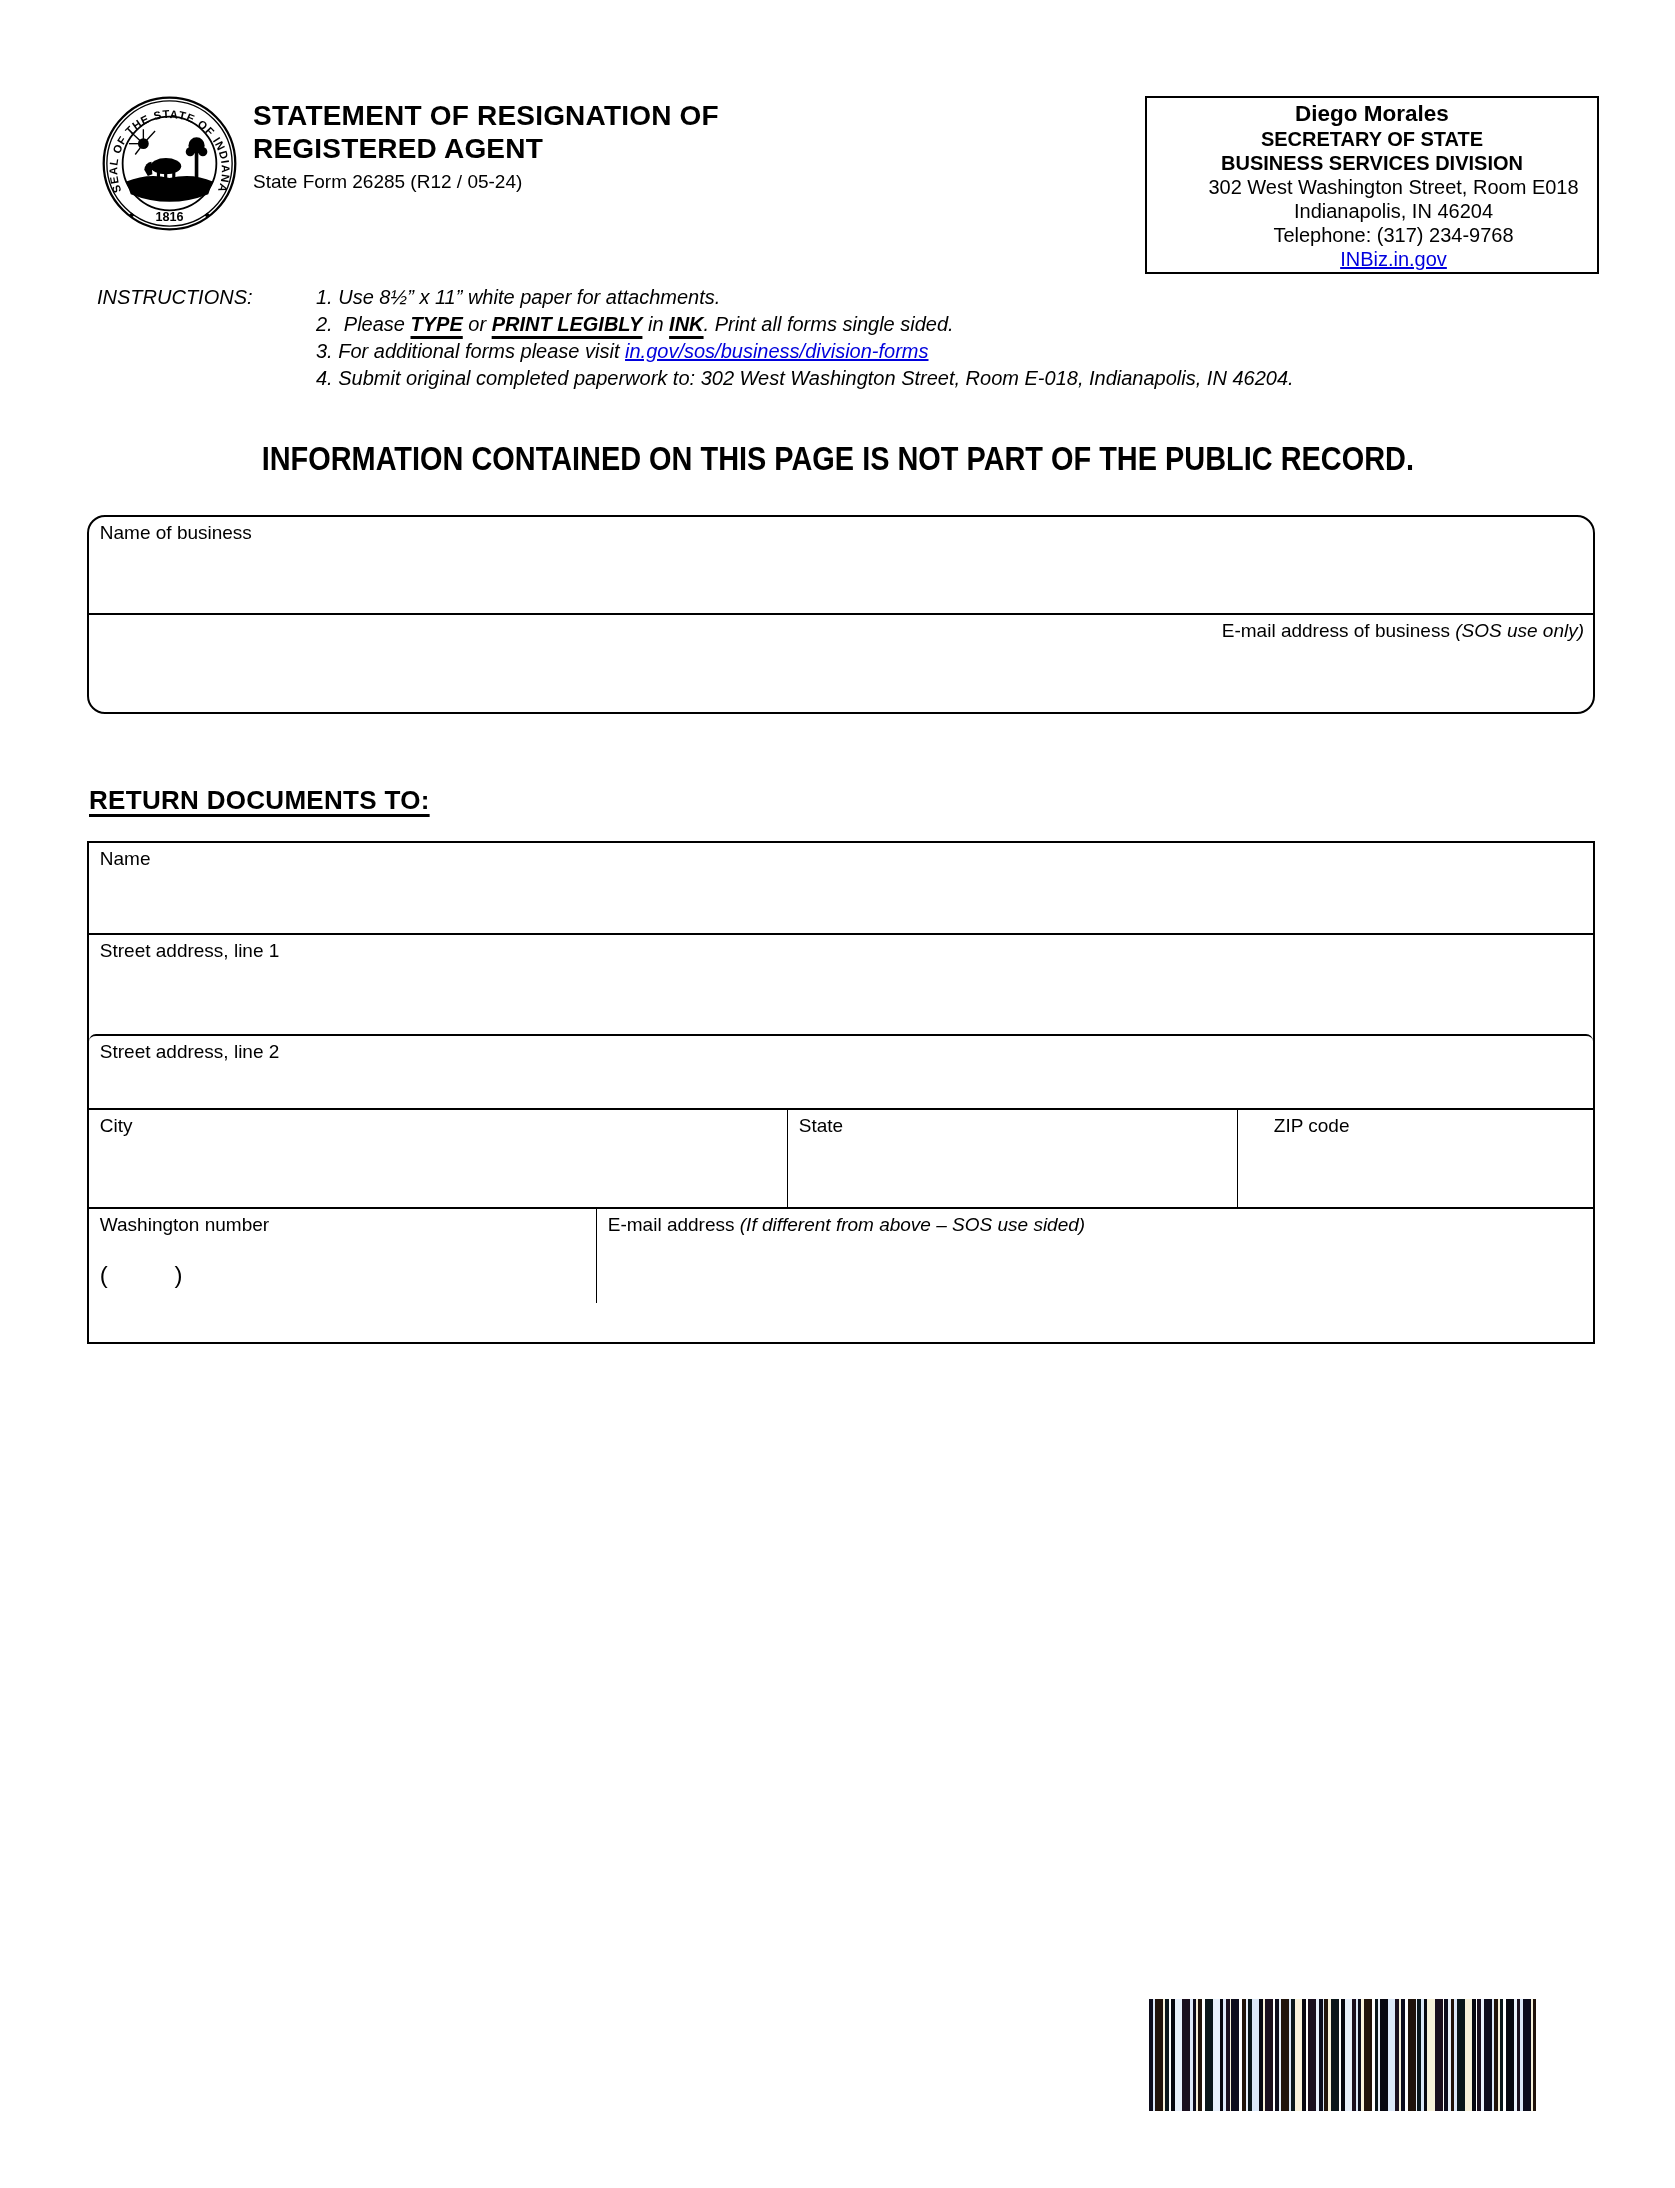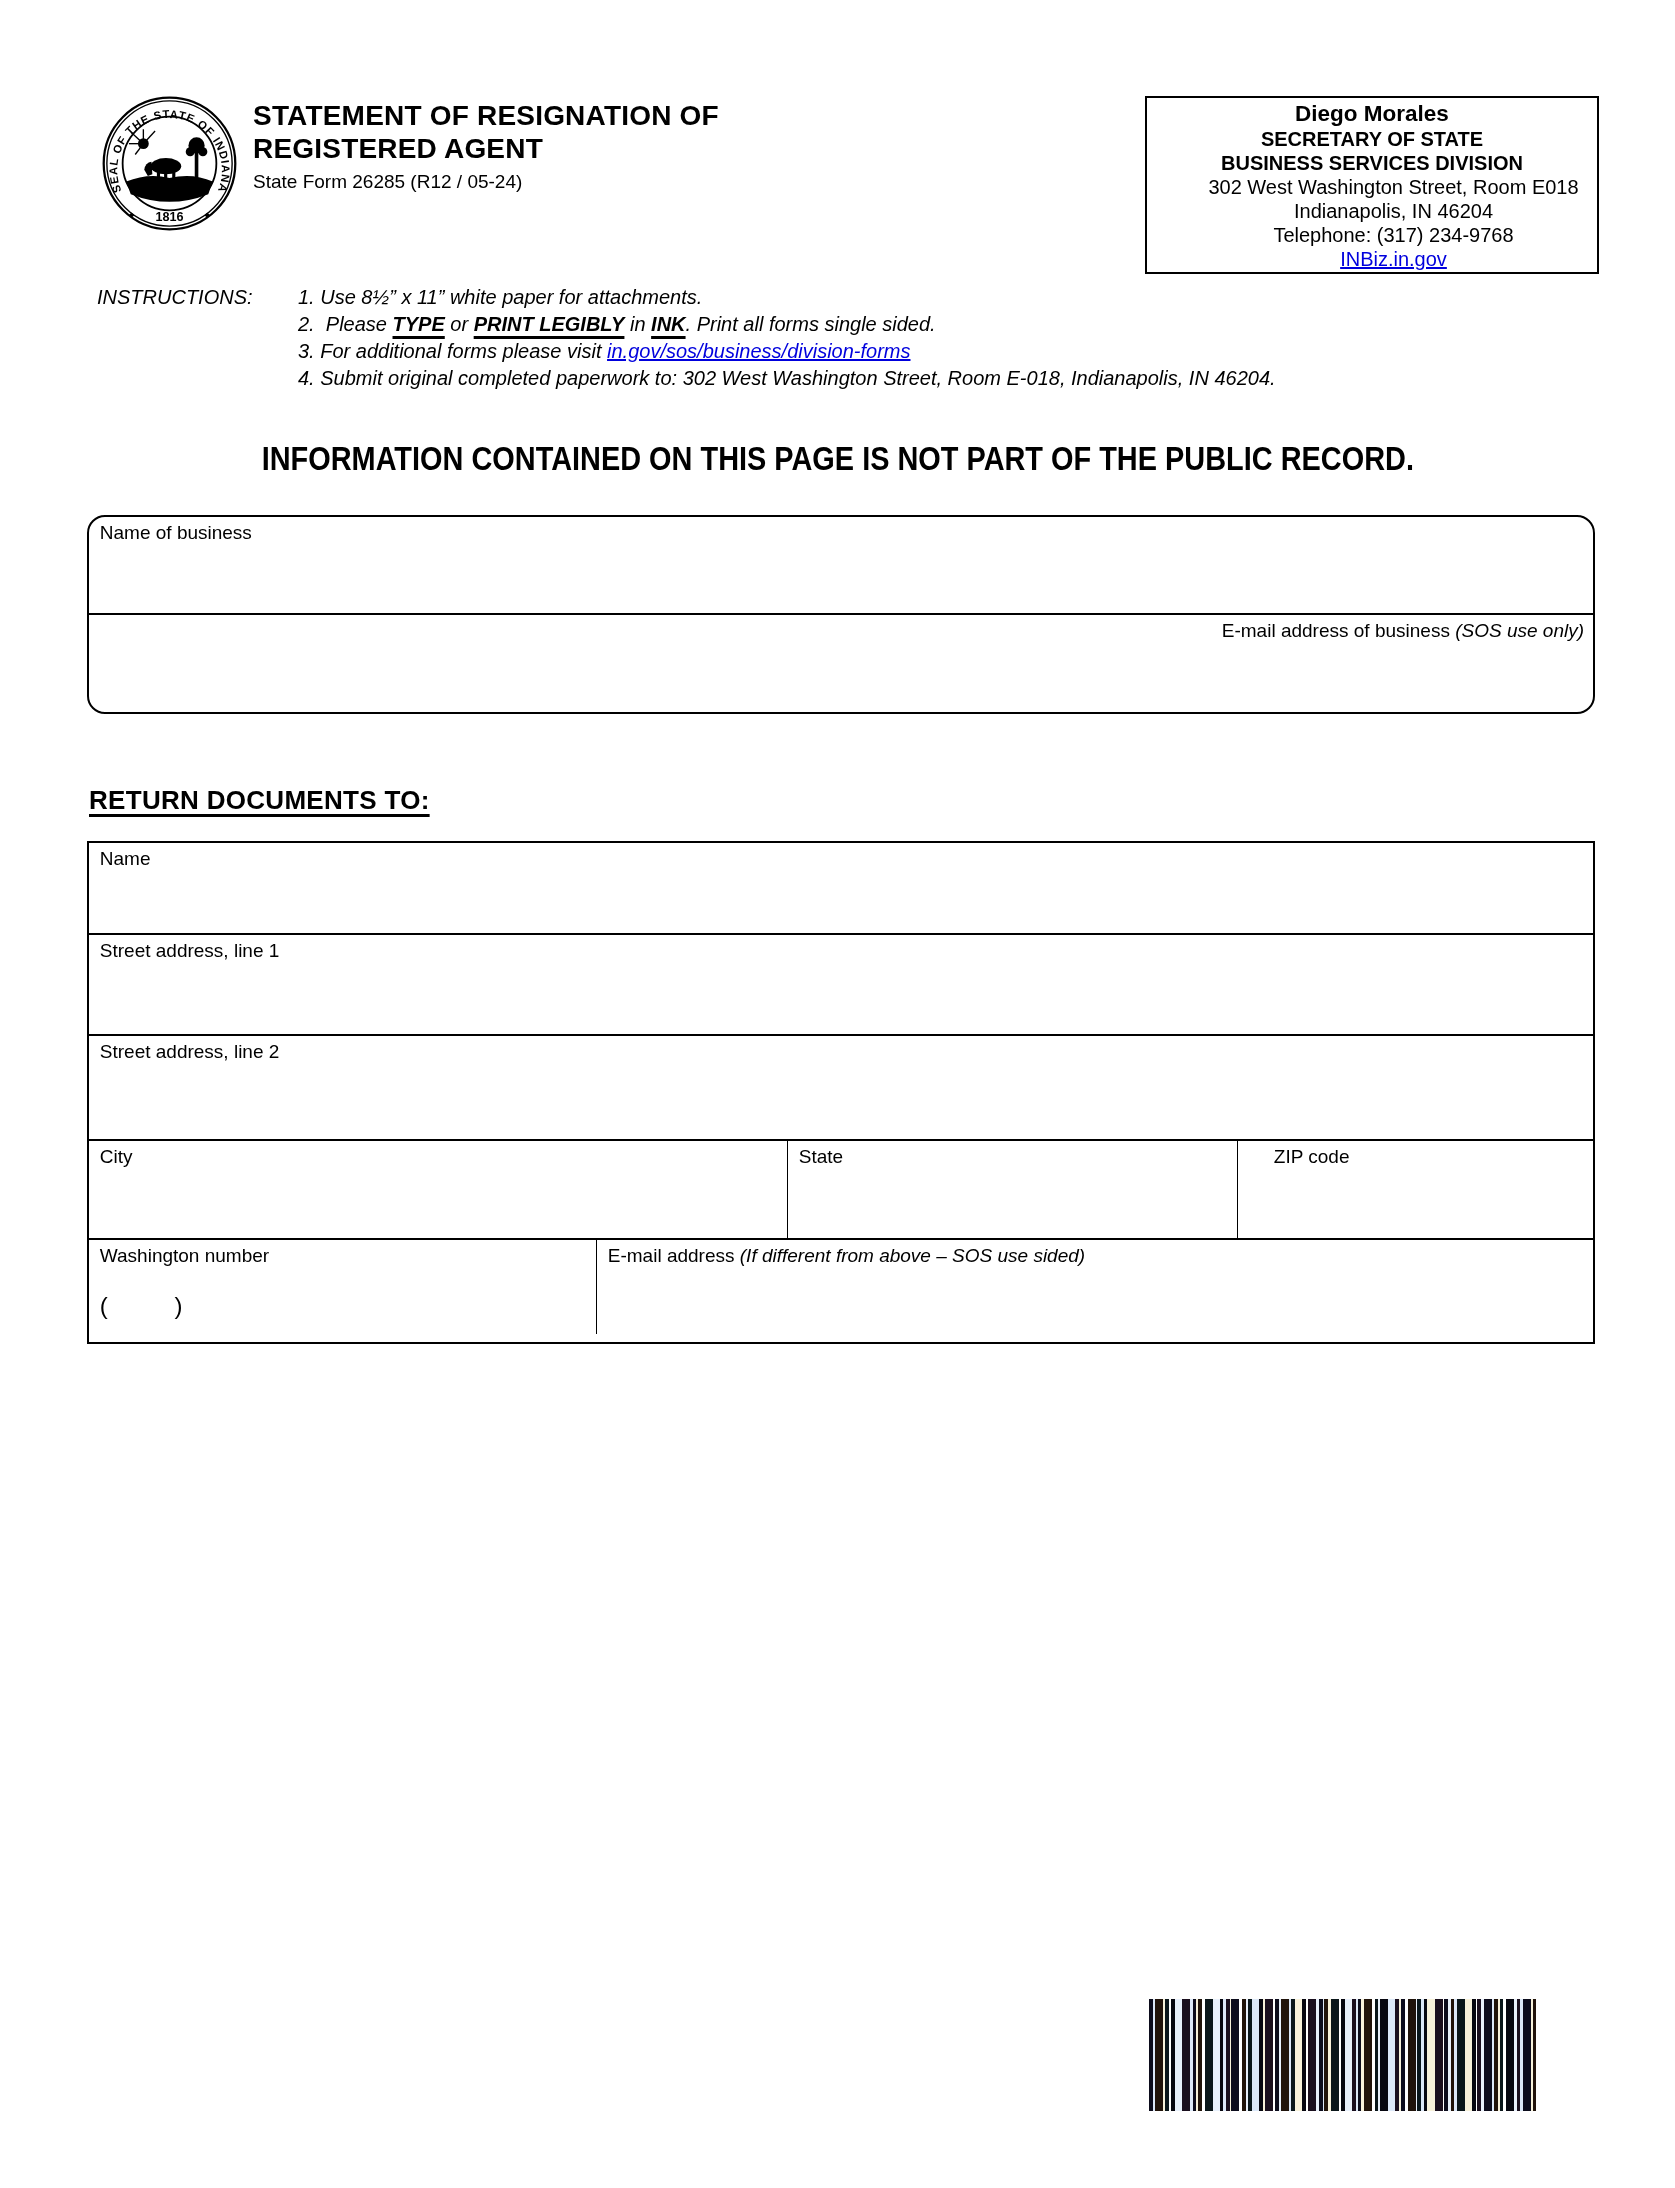--- a/index.html
+++ b/index.html
@@ -17,21 +17,21 @@
     border:2.7px solid #000;box-sizing:border-box;text-align:center;padding-top:2.7px;
   }
   .sos-name{font-size:22.5px;font-weight:bold;line-height:26px;}
   .sos-div{font-size:20px;font-weight:bold;line-height:24px;}
   .sos-addr{font-size:20px;line-height:24px;margin-left:43px;}
   .link{color:#0000dd;text-decoration:underline;cursor:pointer;}
   
   .instructions{position:absolute;left:97px;top:284px;display:flex;font-style:italic;font-size:20px;}
   .instructions-label{width:201px;line-height:27px;}
   .instruction-items{line-height:27px;}
-  .instruction-items div{white-space:pre-wrap;}
+  .instruction-items div{white-space:pre-wrap;margin-left:18px;}
   .ul-bold{font-weight:bold;text-decoration:underline;text-decoration-thickness:2.7px;text-underline-offset:4.5px;}
   
   .notice{position:absolute;left:0;top:439px;width:1676px;text-align:center;}
   .notice span{display:inline-block;font-size:34px;font-weight:bold;transform:scaleX(.85);transform-origin:center;white-space:nowrap;}
   
   .fbox{position:absolute;left:87px;width:1508px;border:2.7px solid #000;box-sizing:border-box;}
   .box1{top:515px;height:199px;border-radius:18px;}
   .box2{top:841px;height:503px;}
   .frow{box-sizing:border-box;}
   .frow + .frow{border-top:2.7px solid #000;}
@@ -47,21 +47,21 @@
   .phone-parens{font-size:24px;margin:25px 0 0 10.8px;white-space:pre;}
   
   .barcode{position:absolute;left:1149px;top:1999px;height:112px;display:flex;}
   .barcode div{height:100%;flex:0 0 auto;}
   
   .r-bizname{height:96px;}
   .r-bizmail{height:95px;text-align:right;}
   
   .r-name{height:90px;}
   .r-street1{height:101px;}
-  .r-street2{height:105px;}
+  .r-street2{height:74px;border-radius:7px;}
   .r-city{height:99px;}
   .r-phone{height:96px;}
   .cell-city{width:698px;}
   .cell-state{width:450px;}
   .cell-zip{flex:1;padding-left:25px;}
   .cell-tel{width:507px;}
   .cell-mail{flex:1;}
 </style>
 </head>
 <body>

